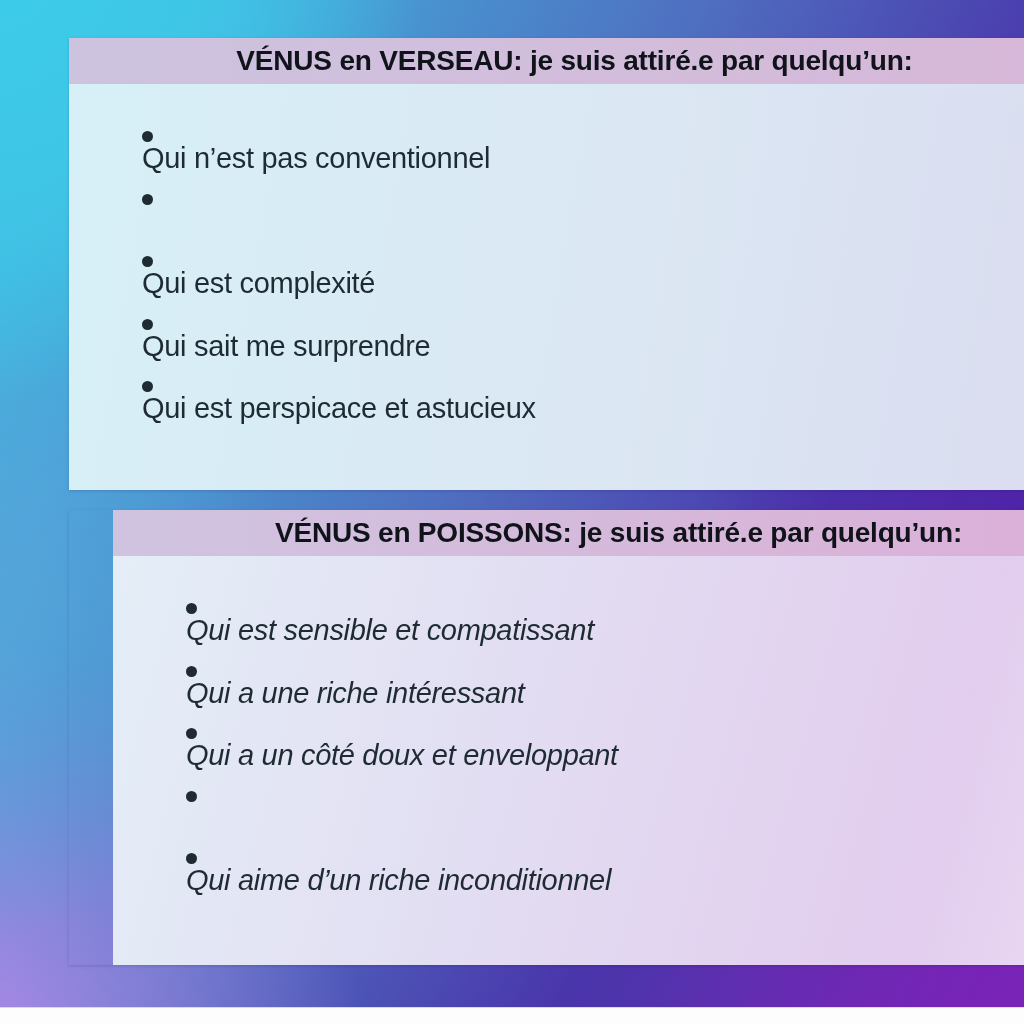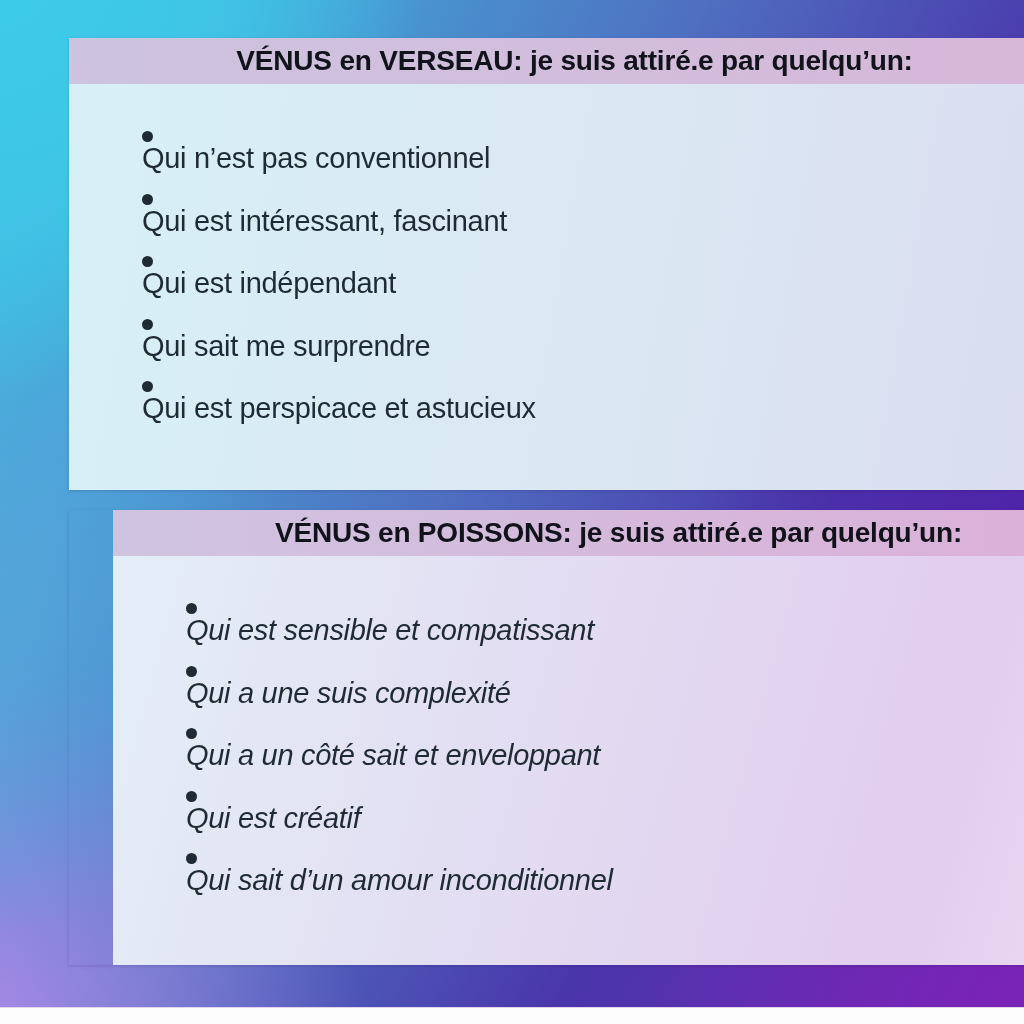--- a/index.html
+++ b/index.html
@@ -98,25 +98,24 @@
   <section class="card card-1">
     <header class="card-header">VÉNUS en VERSEAU: je suis attiré.e par quelqu’un:</header>
     <div class="card-body">
       <ul class="attraction-list">
         <li>
           <span class="bullet-dot"></span>
           <span class="item-text">Qui n’est pas conventionnel</span>
         </li>
         <li>
           <span class="bullet-dot"></span>
-          <span class="item-text">Qui est intéressant, fascinant</span>
         </li>
         <li>
           <span class="bullet-dot"></span>
-          <span class="item-text">Qui est indépendant</span>
+          <span class="item-text">Qui est complexité</span>
         </li>
         <li>
           <span class="bullet-dot"></span>
           <span class="item-text">Qui sait me surprendre</span>
         </li>
         <li>
           <span class="bullet-dot"></span>
           <span class="item-text">Qui est perspicace et astucieux</span>
         </li>
       </ul>
@@ -126,33 +125,32 @@
   <section class="card card-2">
     <header class="card-header">VÉNUS en POISSONS: je suis attiré.e par quelqu’un:</header>
     <div class="card-body">
       <ul class="attraction-list">
         <li>
           <span class="bullet-dot"></span>
           <span class="item-text">Qui est sensible et compatissant</span>
         </li>
         <li>
           <span class="bullet-dot"></span>
-          <span class="item-text">Qui a une suis complexité</span>
+          <span class="item-text">Qui a une riche intéressant</span>
         </li>
         <li>
           <span class="bullet-dot"></span>
-          <span class="item-text">Qui a un côté sait et enveloppant</span>
+          <span class="item-text">Qui a un côté doux et enveloppant</span>
         </li>
         <li>
           <span class="bullet-dot"></span>
-          <span class="item-text">Qui est créatif</span>
         </li>
         <li>
           <span class="bullet-dot"></span>
-          <span class="item-text">Qui sait d’un amour inconditionnel</span>
+          <span class="item-text">Qui aime d’un riche inconditionnel</span>
         </li>
       </ul>
     </div>
   </section>
 
   <div class="bottom-strip"></div>
 
 </div>
 
 </body></html>

